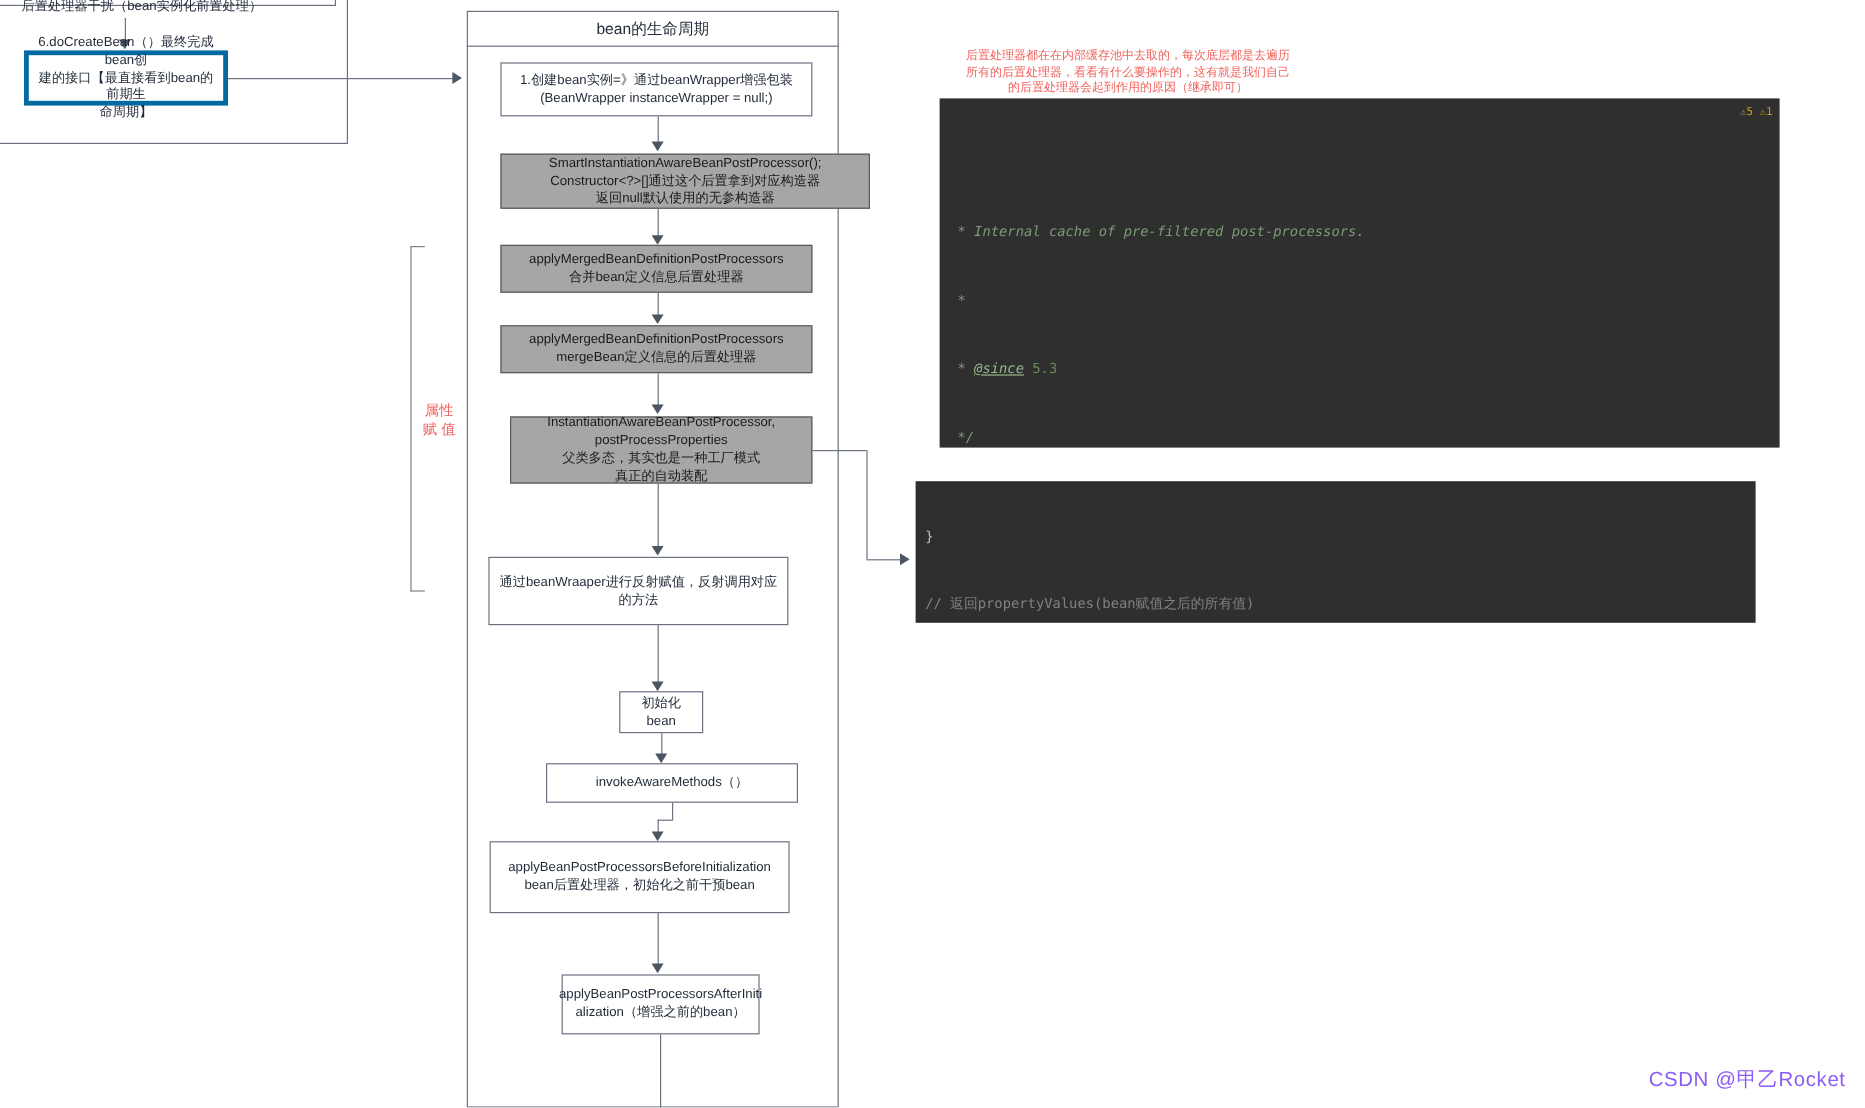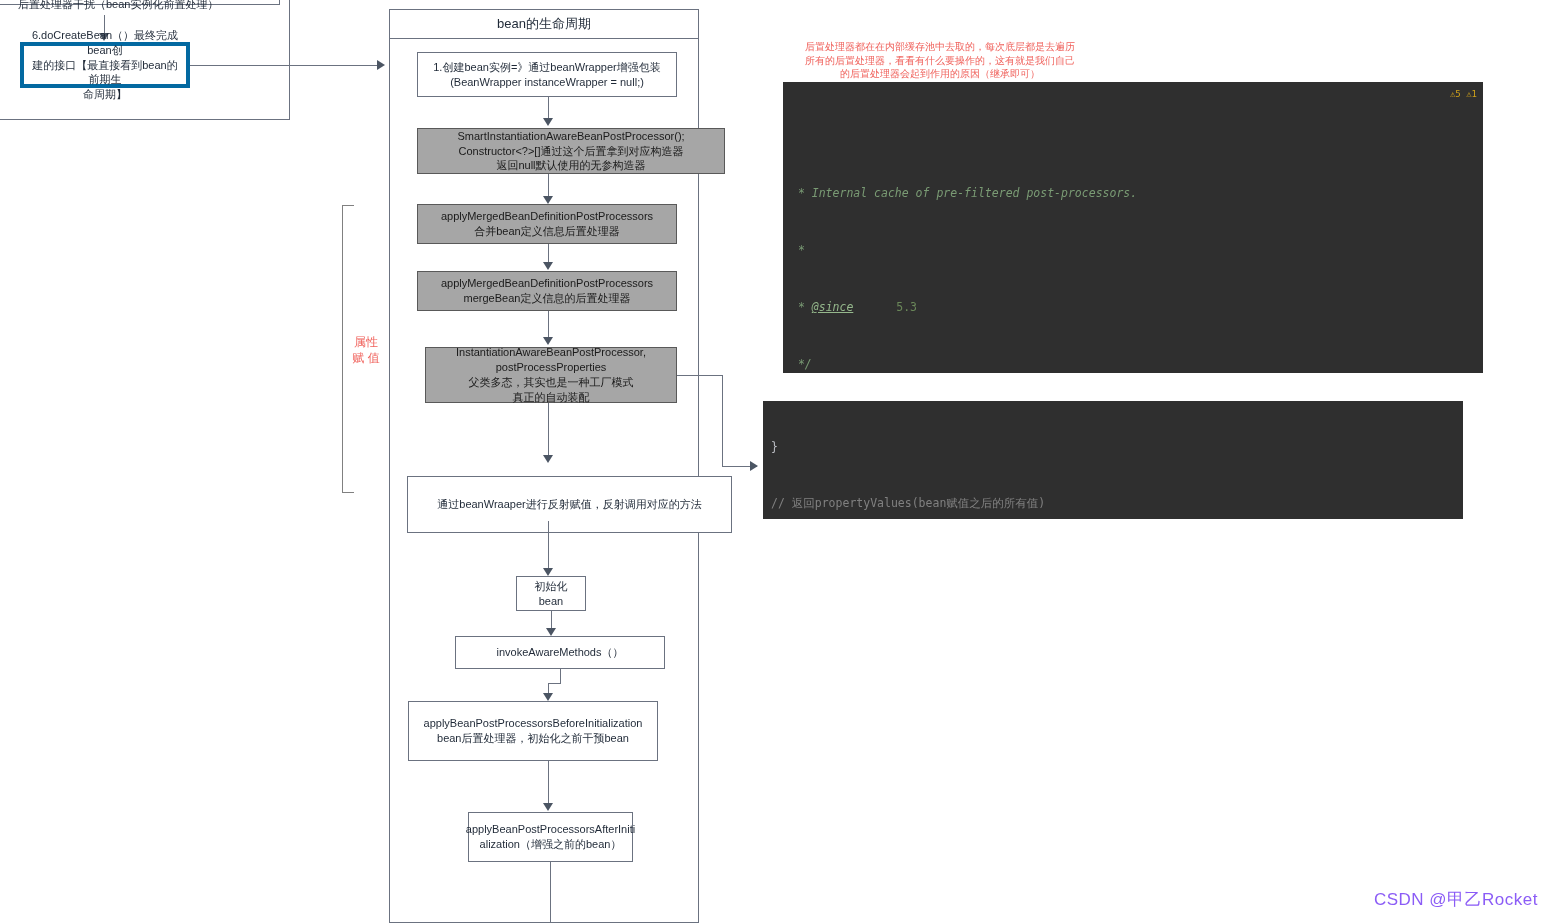--- a/index.html
+++ b/index.html
@@ -71,21 +71,21 @@
     font-size:11.5px;
     line-height:19px;
     color:#c9d1d9;
     overflow:hidden;
     white-space:pre;
   }
   .code .line{padding-left:8px;height:19px;}
   .cmt{color:#7a9b74;font-style:italic;}
   .cmt2{color:#808080;}
   .txt{color:#bcbec4;}
-  .str{color:#6a8759;margin-left:36px;}
+  .str{color:#6a8759;}
   .warnbar{position:absolute;right:6px;top:3px;font-size:9px;color:#cfa21a;}
 
   
   .watermark{
     position:absolute;right:16px;bottom:12px;
     color:#8b5cf6;font-size:17px;letter-spacing:.5px;
   }
 </style>
 </head>
 <body>
@@ -159,21 +159,21 @@
 </div>
 
 <div class="hline" style="left:677px;top:375px;width:45px;"></div>
 <div class="vline" style="left:722px;top:375px;height:91px;"></div>
 <div class="hline" style="left:722px;top:466px;width:35px;"></div>
 <div class="arrowright" style="left:750px;top:461px;"></div>
 
 <div class="vline" style="left:548px;top:403px;height:57px;"></div>
 <div class="arrowdown" style="left:543px;top:455px;"></div>
 
-<div class="fbox" style="left:407px;top:476px;width:325px;height:57px;">
+<div class="fbox" style="left:407px;top:464px;width:250px;height:57px;">
   <div>
     <span class="ln">通过beanWraaper进行反射赋值，反射调用对应的方法</span>
   </div>
 </div>
 <div class="vline" style="left:548px;top:521px;height:50px;"></div>
 <div class="arrowdown" style="left:543px;top:568px;"></div>
 
 <div class="fbox" style="left:516px;top:576px;width:70px;height:35px;">
   <div>
       <span class="ln">初始化bean</span>

